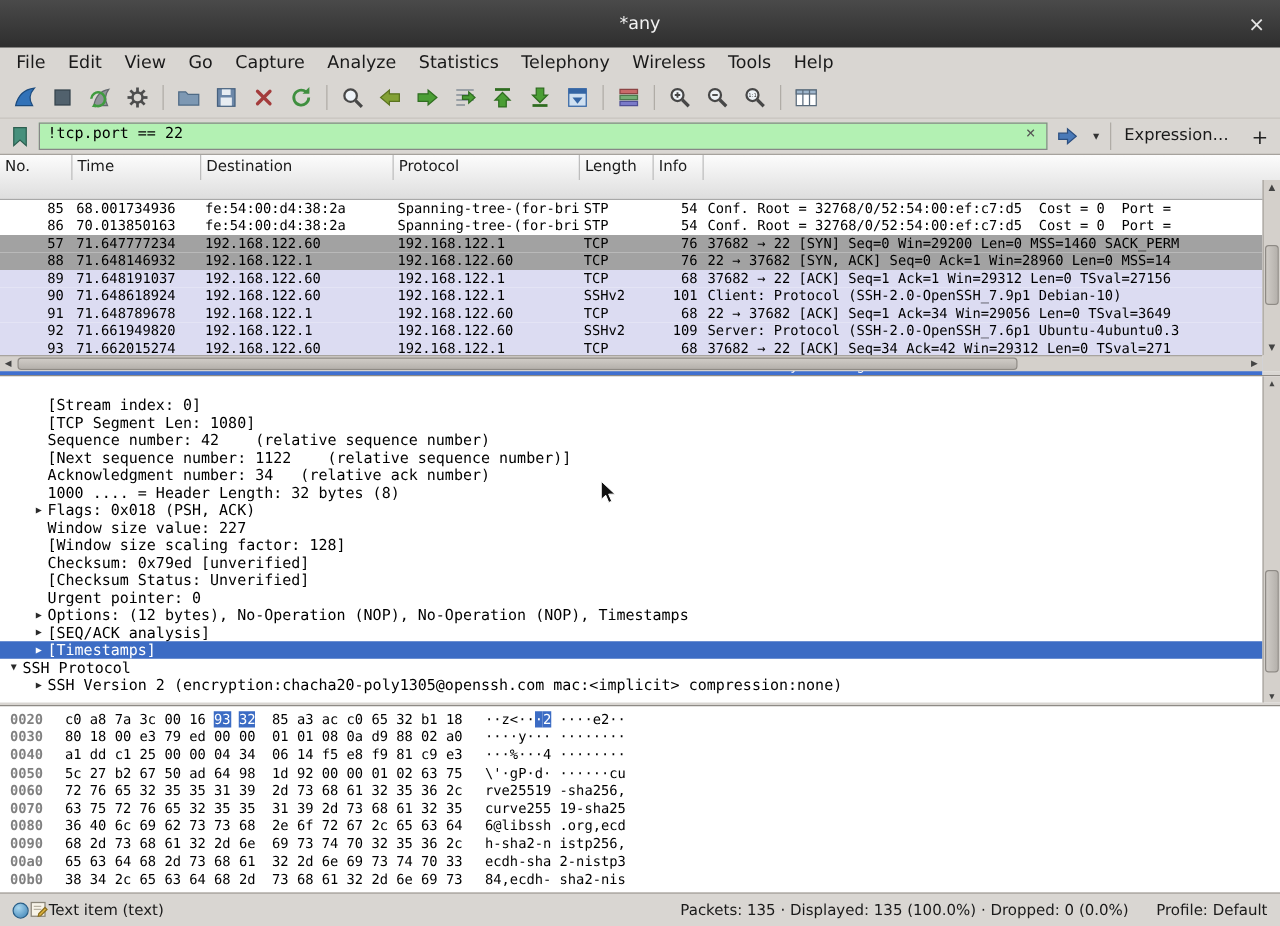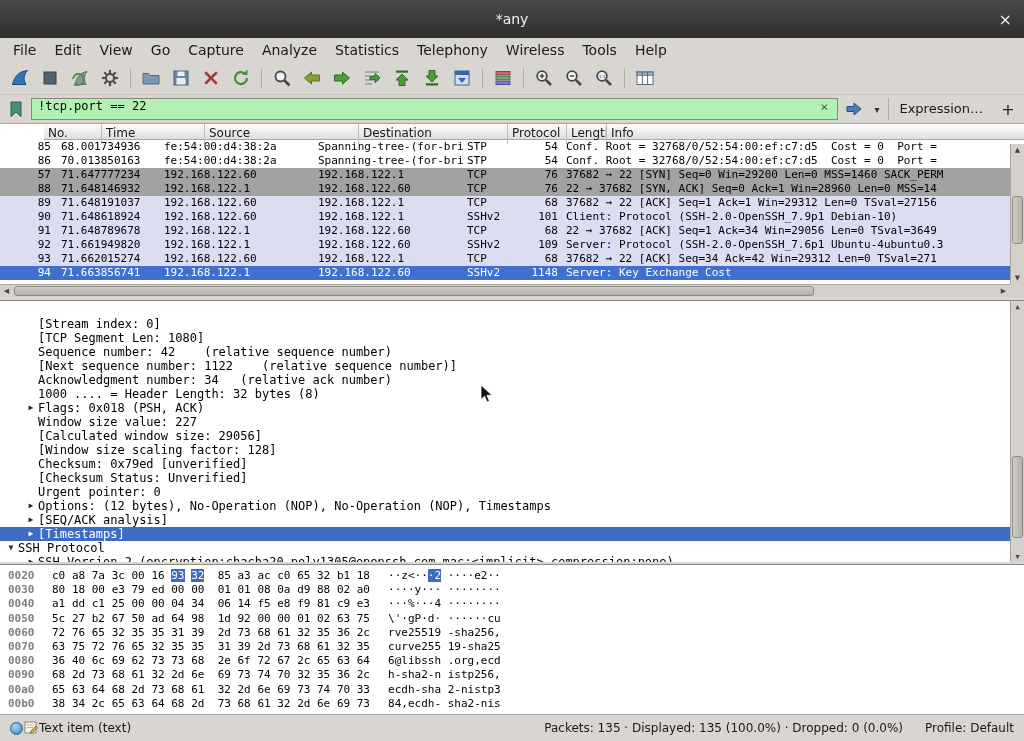--- a/index.html
+++ b/index.html
@@ -19,21 +19,21 @@
   .filterbar{height:30px;display:flex;align-items:center;gap:3px;padding:0 4px;border-top:1px solid #c8c4bf;border-bottom:1px solid #a6a29d;}
   .filter-bookmark{width:24px;height:24px;display:flex;align-items:center;justify-content:center;}
   .filter-input{flex:1;height:22px;background:#b3f1b3;border:1px solid #878787;display:flex;padding:0 6px;font:12px "DejaVu Sans Mono",monospace;color:#000;}
   .filter-clear{margin-left:auto;color:#555;font-size:13px;padding:0 3px;}
   .apply-btn{width:26px;height:24px;display:flex;align-items:center;justify-content:center;}
   .caret-btn{width:13px;font-size:10px;color:#333;text-align:center;}
   .expr-label{font-size:13px;padding:0 10px;border-left:1px solid #b0aca6;margin-left:2px;color:#1a1a1a;line-height:22px;}
   .add-btn{width:24px;text-align:center;font-size:16px;color:#222;}
 
   .plist{position:relative;height:173px;background:#fff;}
-  .plist-header{display:grid;grid-template-columns:58px 103px 154px 149px 59px 40px 422px 1fr;height:16px;background:linear-gradient(#fcfcfc,#dedede);border-bottom:1px solid #a8a8a8;font-size:12px;color:#1a1a1a;margin-left:44px;}
+  .plist-header{display:grid;grid-template-columns:58px 103px 154px 149px 59px 40px 422px 1fr;height:36px;background:linear-gradient(#fcfcfc,#dedede);border-bottom:1px solid #a8a8a8;font-size:12px;color:#1a1a1a;}
   .ph-cell{height:20px;line-height:19px;padding:0 4px;border-right:1px solid #bdbdbd;overflow:hidden;white-space:nowrap;}
   .ph-fill{border-right:none;}
   .plist-rows{width:1010px;height:140px;background:#fff;font:11px "DejaVu Sans Mono",monospace;overflow:hidden;}
   .prow{display:grid;grid-template-columns:58px 103px 154px 149px 59px 40px 1fr;height:14px;line-height:14px;}
   .pc{overflow:hidden;white-space:pre;padding:0 3px;}
   .pc-no{text-align:right;padding-right:7px;}
   .pc-len{text-align:right;padding-right:5px;}
   .prow.stp{background:#ffffff;}
   .prow.syn{background:#a2a2a2;}
   .prow.tcp{background:#dcdcf2;}
@@ -265,21 +265,20 @@
     </span>
     <span class="caret-btn">▾</span>
     <span class="expr-label">Expression…</span>
     <span class="add-btn">+</span>
   </div>
 
   <div class="plist">
     <div class="plist-header">
         <span class="ph-cell">No.</span>
         <span class="ph-cell">Time</span>
-        <span class="ph-cell">Source</span>
         <span class="ph-cell">Destination</span>
         <span class="ph-cell">Protocol</span>
         <span class="ph-cell">Length</span>
         <span class="ph-cell">Info</span>
         <span class="ph-cell ph-fill"></span>
       </div>
     <div class="plist-rows">
         <div class="prow stp">
           <span class="pc pc-no">85</span>
           <span class="pc pc-time">68.001734936</span>
@@ -389,21 +388,20 @@
   <div class="details">
     <div>
         <div class="dline"><span class="expander" style="margin-left: 24px;"></span><span>[Stream index: 0]</span></div>
         <div class="dline"><span class="expander" style="margin-left: 24px;"></span><span>[TCP Segment Len: 1080]</span></div>
         <div class="dline"><span class="expander" style="margin-left: 24px;"></span><span>Sequence number: 42    (relative sequence number)</span></div>
         <div class="dline"><span class="expander" style="margin-left: 24px;"></span><span>[Next sequence number: 1122    (relative sequence number)]</span></div>
         <div class="dline"><span class="expander" style="margin-left: 24px;"></span><span>Acknowledgment number: 34   (relative ack number)</span></div>
         <div class="dline"><span class="expander" style="margin-left: 24px;"></span><span>1000 .... = Header Length: 32 bytes (8)</span></div>
         <div class="dline"><span class="expander" style="margin-left: 24px;">▶</span><span>Flags: 0x018 (PSH, ACK)</span></div>
         <div class="dline"><span class="expander" style="margin-left: 24px;"></span><span>Window size value: 227</span></div>
-        <div class="dline"><span class="expander" style="margin-left: 24px;"></span><span>[Calculated window size: 29056]</span></div>
         <div class="dline"><span class="expander" style="margin-left: 24px;"></span><span>[Window size scaling factor: 128]</span></div>
         <div class="dline"><span class="expander" style="margin-left: 24px;"></span><span>Checksum: 0x79ed [unverified]</span></div>
         <div class="dline"><span class="expander" style="margin-left: 24px;"></span><span>[Checksum Status: Unverified]</span></div>
         <div class="dline"><span class="expander" style="margin-left: 24px;"></span><span>Urgent pointer: 0</span></div>
         <div class="dline"><span class="expander" style="margin-left: 24px;">▶</span><span>Options: (12 bytes), No-Operation (NOP), No-Operation (NOP), Timestamps</span></div>
         <div class="dline"><span class="expander" style="margin-left: 24px;">▶</span><span>[SEQ/ACK analysis]</span></div>
         <div class="dline dsel"><span class="expander" style="margin-left: 24px;">▶</span><span>[Timestamps]</span></div>
         <div class="dline"><span class="expander" style="margin-left: 4px;">▼</span><span>SSH Protocol</span></div>
         <div class="dline"><span class="expander" style="margin-left: 24px;">▶</span><span>SSH Version 2 (encryption:chacha20-poly1305@openssh.com mac:&lt;implicit&gt; compression:none)</span></div>
       </div>

